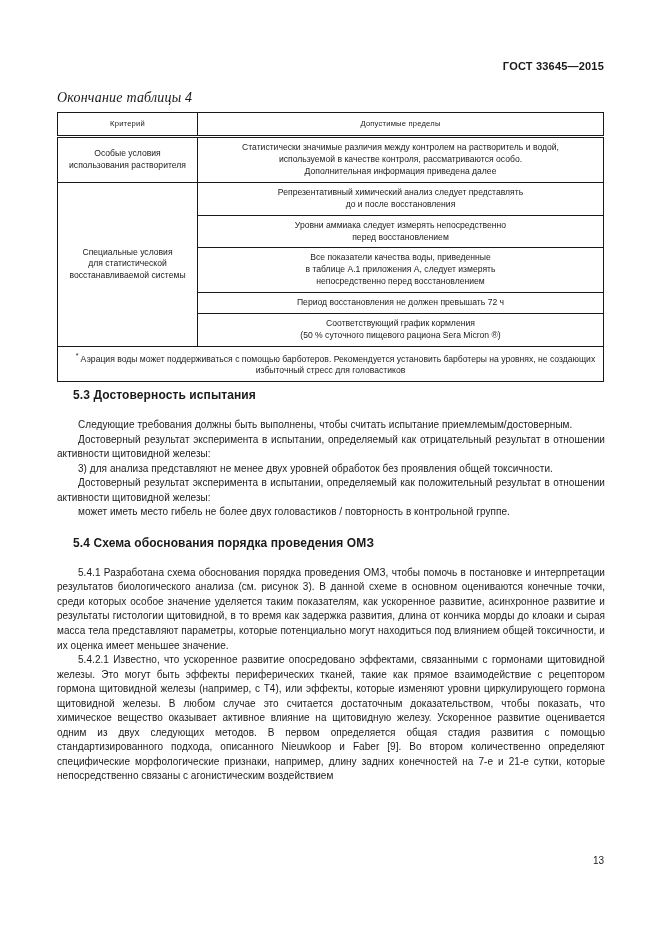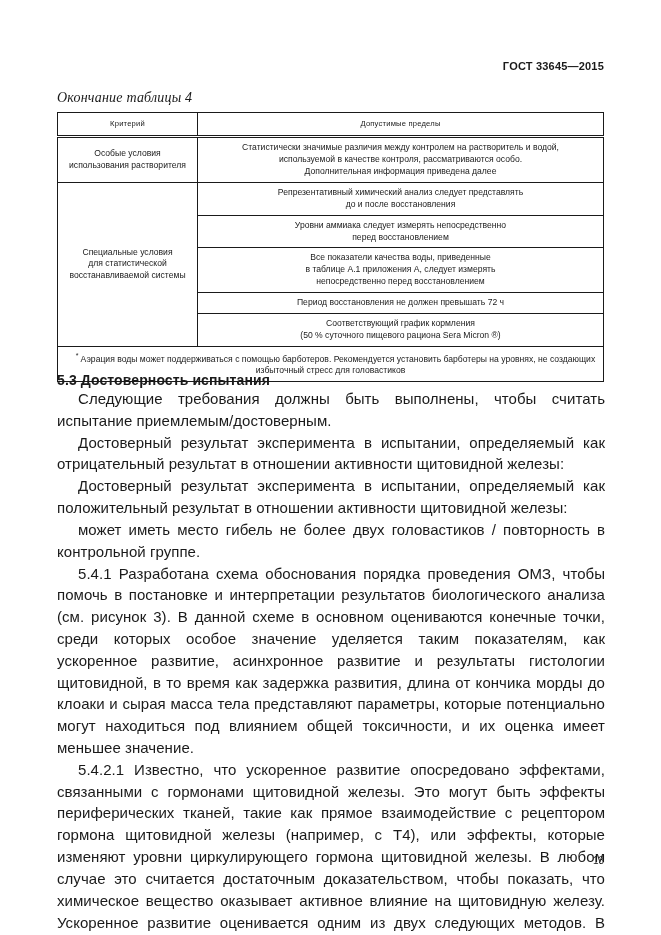--- a/index.html
+++ b/index.html
@@ -96,30 +96,30 @@
   }
 
   
   .body-flow {
     position: absolute;
     left: 57px;
     top: 372px;
     width: 548px;
   }
   h3.sec {
-    font-size: 14px;
+    font-size: 12px;
     font-weight: bold;
-    margin: 0;
+    margin: 16px;
     padding: 0;
     letter-spacing: 0.1px;
   }
   .sec-5-3 { margin-bottom: 11px; }
   .sec-5-4 { margin-top: 13px; margin-bottom: 10px; }
   p.para {
-    font-size: 15px;
+    font-size: 10px;
     line-height: 1.455;
     margin: 0;
     padding: 0;
     text-align: justify;
     text-indent: 21px;
     letter-spacing: 0.05px;
     -webkit-hyphens: none;
     hyphens: none;
   }
 
@@ -179,23 +179,25 @@
       </tbody>
     </table>
   </div>
 
   <div class="body-flow">
 
     <h3 class="sec sec-5-3">5.3  Достоверность испытания</h3>
 
     <p class="para">Следующие требования должны быть выполнены, чтобы считать испытание приемлемым/достоверным.</p>
     <p class="para">Достоверный результат эксперимента в испытании, определяемый как отрицательный результат в отношении активности щитовидной железы:</p>
+    <p class="para">3) для анализа представляют не менее двух уровней обработок без проявления общей токсичности.</p>
     <p class="para">Достоверный результат эксперимента в испытании, определяемый как положительный результат в отношении активности щитовидной железы:</p>
     <p class="para">может иметь место гибель не более двух головастиков / повторность в контрольной группе.</p>
 
+    <h3 class="sec sec-5-4">5.4  Схема обоснования порядка проведения ОМЗ</h3>
 
     <p class="para">5.4.1 Разработана схема обоснования порядка проведения ОМЗ, чтобы помочь в постановке и интерпретации результатов биологического анализа (см. рисунок 3). В данной схеме в основном оцениваются конечные точки, среди которых особое значение уделяется таким показателям, как ускоренное развитие, асинхронное развитие и результаты гистологии щитовидной, в то время как задержка развития, длина от кончика морды до клоаки и сырая масса тела представляют параметры, которые потенциально могут находиться под влиянием общей токсичности, и их оценка имеет меньшее значение.</p>
     <p class="para">5.4.2.1 Известно, что ускоренное развитие опосредовано эффектами, связанными с гормонами щитовидной железы. Это могут быть эффекты периферических тканей, такие как прямое взаимодействие с рецептором гормона щитовидной железы (например, с Т4), или эффекты, которые изменяют уровни циркулирующего гормона щитовидной железы. В любом случае это считается достаточным доказательством, чтобы показать, что химическое вещество оказывает активное влияние на щитовидную железу. Ускоренное развитие оценивается одним из двух следующих методов. В первом определяется общая стадия развития с помощью стандартизированного подхода, описанного Nieuwkoop и Faber [9]. Во втором количественно определяют специфические морфологические признаки, например, длину задних конечностей на 7-е и 21-е сутки, которые непосредственно связаны с агонистическим воздействием</p>
   </div>
 
   <div class="page-num">13</div>
 
 </div>
 
 </body></html>

